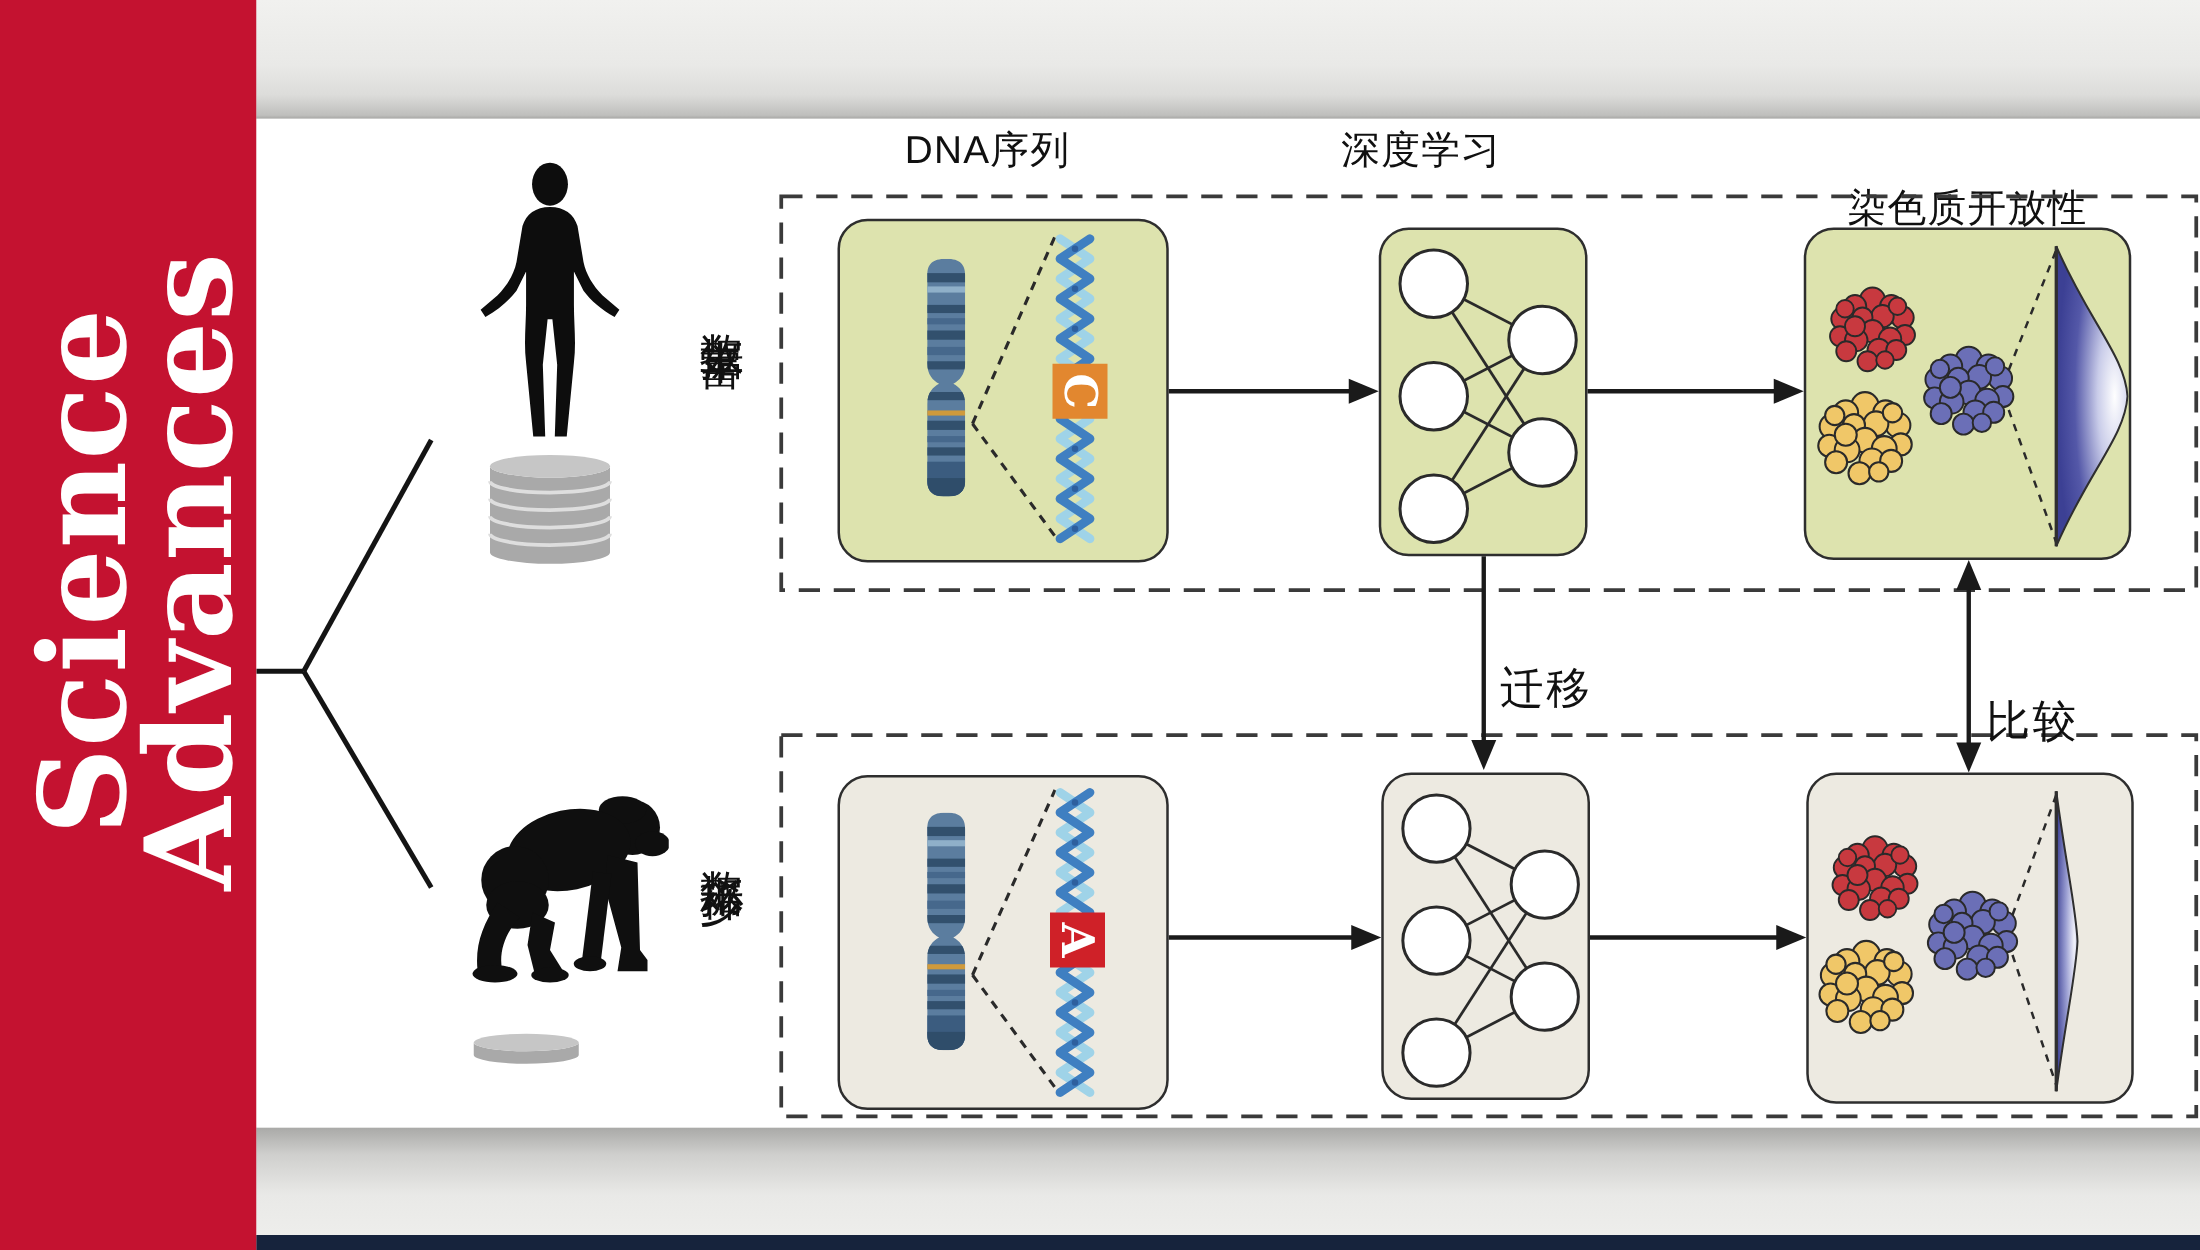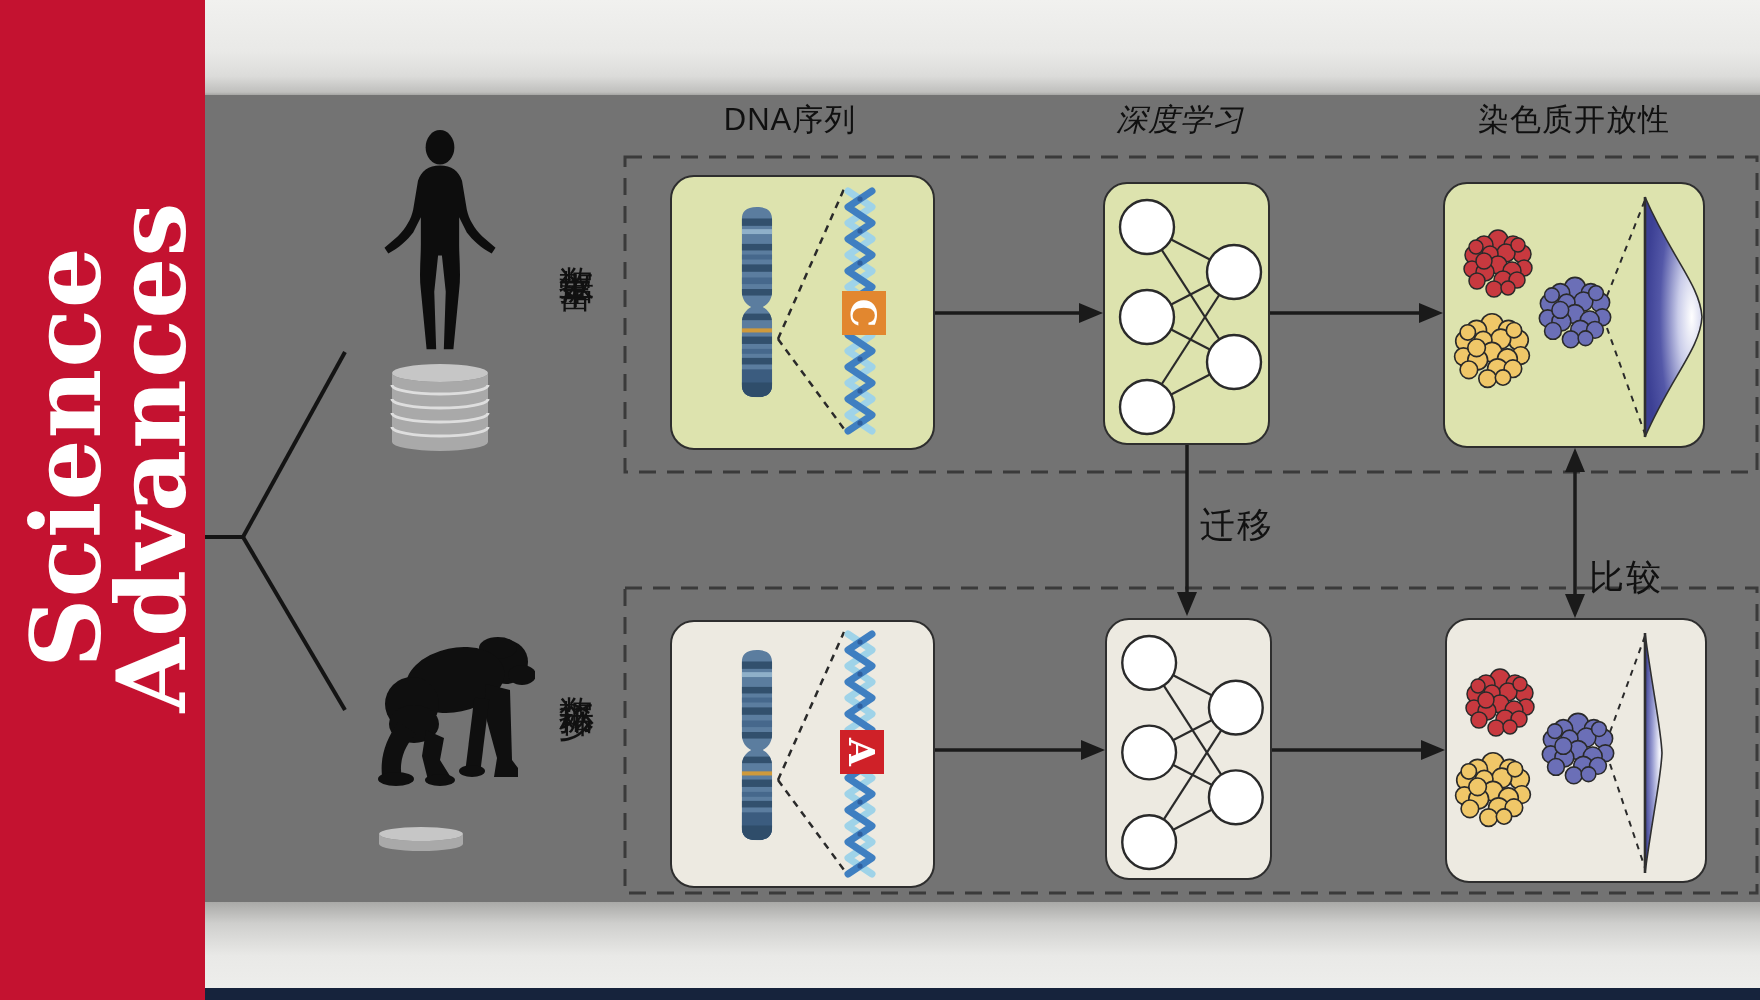--- a/index.html
+++ b/index.html
@@ -15,35 +15,35 @@
   .jl2{width:520px;height:100px;left:-115px;top:407px;transform:rotate(-90deg);}
 
   
   .band-top{position:absolute;left:205px;top:0;width:1555px;height:95px;
     background:linear-gradient(180deg,#f1f1ef 0%,#e9e9e7 55%,#dcdcda 80%,#bfbfbd 97%,#a6a6a4 100%);}
   .band-bottom{position:absolute;left:205px;top:902px;width:1555px;height:98px;
     background:linear-gradient(180deg,#a9a9a7 0%,#cfcfcd 22%,#e9e9e7 55%,#efefed 100%);}
   .page-edge{position:absolute;left:205px;top:988px;width:1555px;height:12px;background:#16233c;}
 
   
-  .panel{position:absolute;left:205px;top:95px;width:1555px;height:807px;background:#737373;z-index:10;}
+  .panel{position:absolute;left:205px;top:95px;width:1555px;height:807px;background:#ffffff;z-index:10;}
 
   .hdr{position:absolute;top:6px;height:38px;font-size:31px;font-weight:500;color:#101010;
        text-align:center;line-height:38px;letter-spacing:1px;}
   .hdr-dna{left:485px;width:200px;}
-  .hdr-dl{left:875px;width:200px;font-style:italic;}
-  .hdr-chrom{left:1244px;width:250px;}
+  .hdr-dl{left:832px;width:200px;}
+  .hdr-chrom{left:1244px;width:250px;margin-top:47px;}
 
   .vlabel{position:absolute;writing-mode:vertical-rl;text-orientation:upright;
     font-size:35px;color:#111;letter-spacing:3px;line-height:1.1;font-weight:500;}
   .vl-top{left:352px;top:144px;}
   .vl-bottom{left:352px;top:574px;}
 
   .alabel{position:absolute;font-size:35px;color:#111;font-weight:500;letter-spacing:2px;}
-  .al-transfer{left:995px;top:407px;}
+  .al-transfer{left:995px;top:432px;}
   .al-compare{left:1384px;top:419px;margin-top:40px;}
 
   .overlay{position:absolute;left:0;top:0;width:1555px;height:807px;}
 
   .box{position:absolute;border:2.5px solid #2e2e2e;border-radius:24px;box-sizing:border-box;overflow:hidden;}
   .green{background:#dde3ae;}
   .beige{background:#edeae1;}
   .box svg{position:absolute;left:0;top:0;}
 
   .b-dna-top  {left:465px;top:80px; width:265px;height:275px;}

